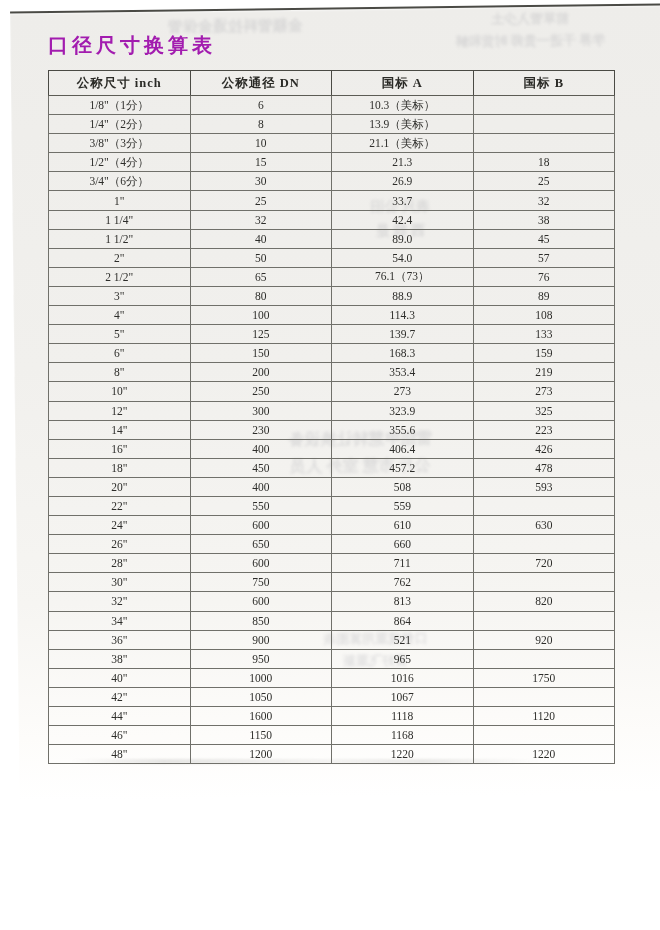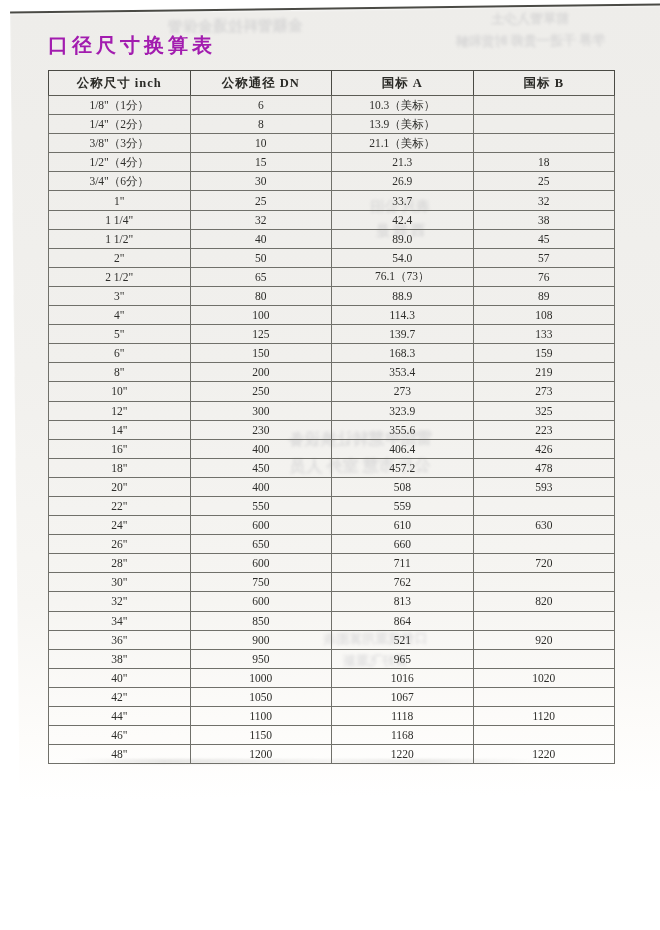--- a/index.html
+++ b/index.html
@@ -267,31 +267,31 @@
         <tr>
           <td>38"</td>
           <td>950</td>
           <td>965</td>
           <td></td>
         </tr>
         <tr>
           <td>40"</td>
           <td>1000</td>
           <td>1016</td>
-          <td>1020</td>
+          <td>1750</td>
         </tr>
         <tr>
           <td>42"</td>
           <td>1050</td>
           <td>1067</td>
           <td></td>
         </tr>
         <tr>
           <td>44"</td>
-          <td>1100</td>
+          <td>1600</td>
           <td>1118</td>
           <td>1120</td>
         </tr>
         <tr>
           <td>46"</td>
           <td>1150</td>
           <td>1168</td>
           <td></td>
         </tr>
         <tr>

